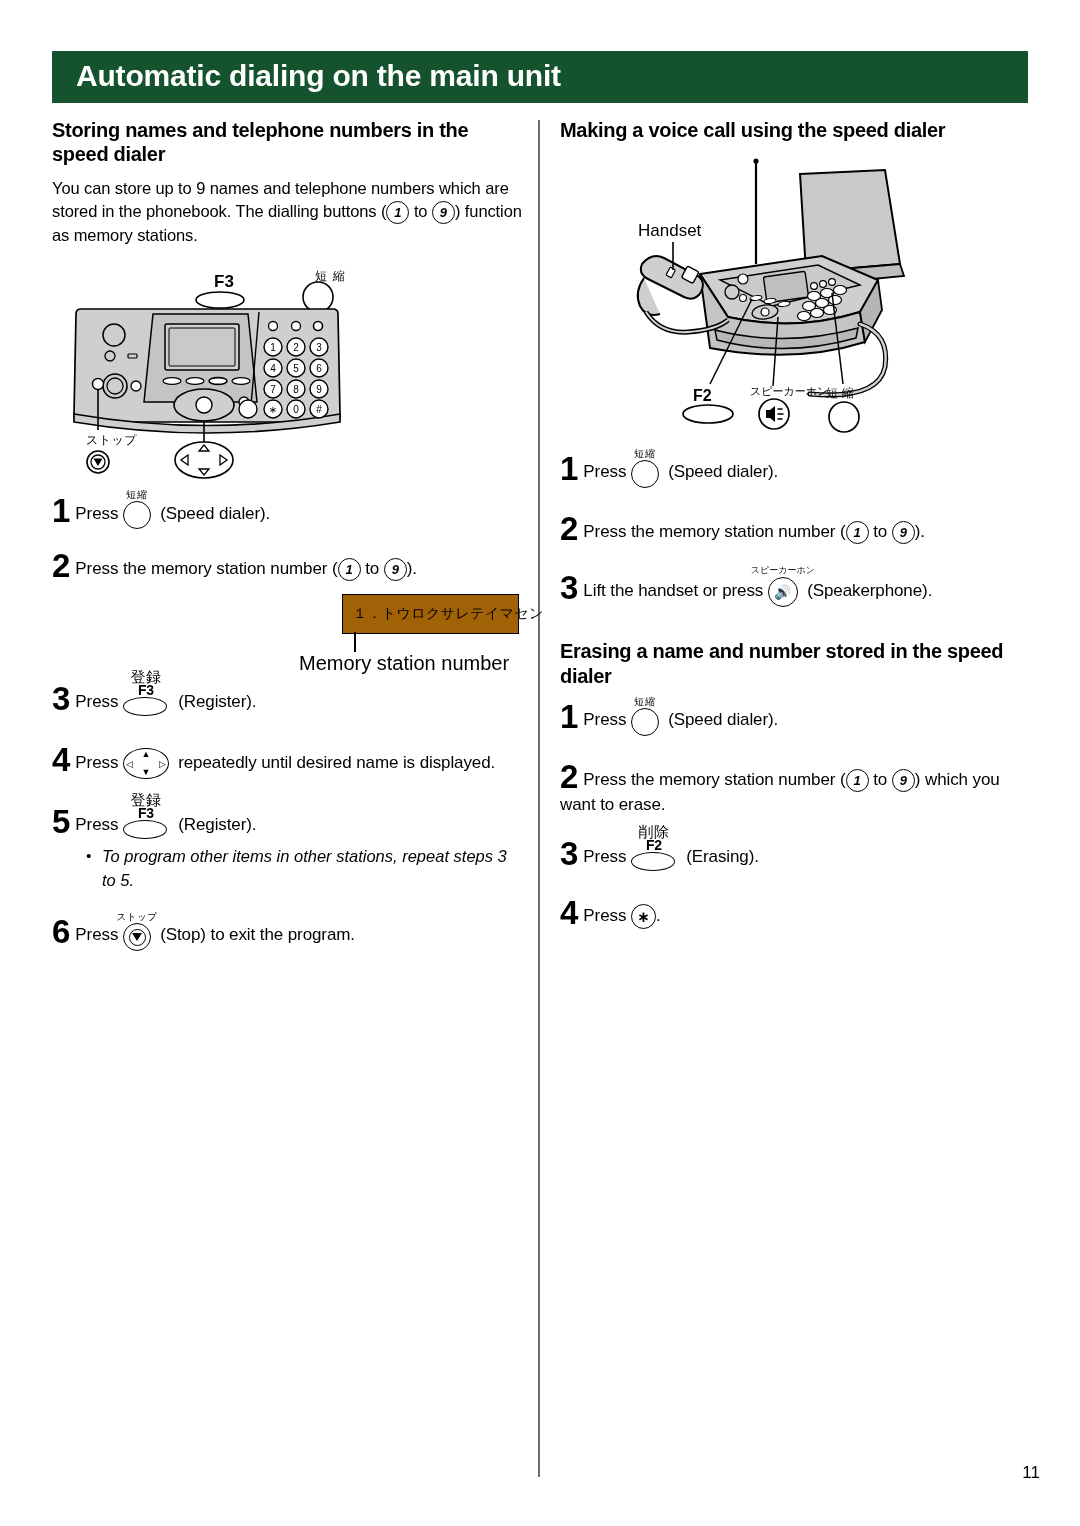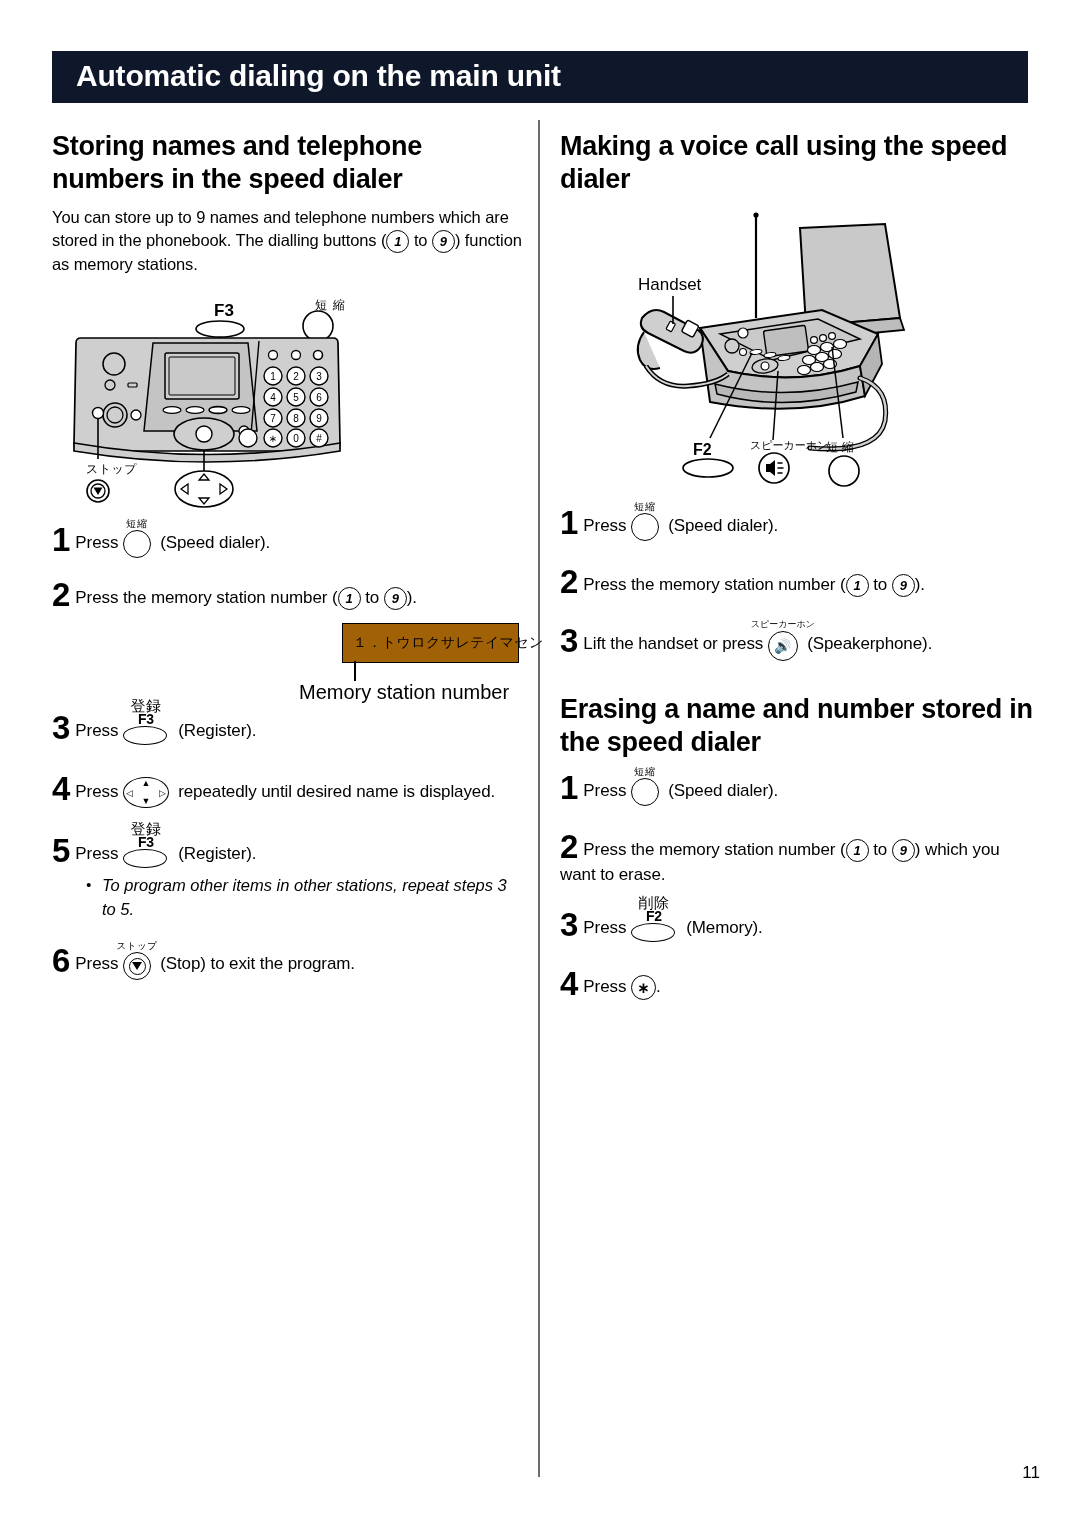--- a/index.html
+++ b/index.html
@@ -5,40 +5,40 @@
   html,body{margin:0;padding:0;background:#fff;}
   body{
     width:1080px;height:1526px;position:relative;overflow:hidden;
     font-family:"Liberation Sans","DejaVu Sans",sans-serif;color:#000;
   }
   .page{position:absolute;left:0;top:0;width:1080px;height:1526px;}
 
   
   .banner{
     position:absolute;left:52px;top:51px;width:976px;height:52px;
-    background:#0f172a;
+    background:#14532d;
   }
   .banner-title{
     position:absolute;left:24px;top:50%;transform:translateY(-52%);
     color:#ffffff;font-size:30px;font-weight:bold;letter-spacing:-0.2px;
     white-space:nowrap;
   }
 
   
   .divider{
     position:absolute;left:538px;top:120px;width:2px;height:1357px;
     background:#6d6d6d;
   }
 
   
   .col-left{position:absolute;left:52px;top:118px;width:470px;}
   .col-right{position:absolute;left:560px;top:118px;width:478px;}
 
   h2.sect{
-    margin:12px 0 10px 0;font-size:27px;font-weight:bold;line-height:1.22;
+    margin:0 0 10px 0;font-size:20px;font-weight:bold;line-height:1.22;
     letter-spacing:-0.3px;
   }
   p.body{
     margin:0;font-size:16.5px;line-height:1.42;letter-spacing:-0.1px;
   }
 
   
   .step{position:relative;display:block;margin-top:22px;}
   .step .num{
     font-size:33px;font-weight:bold;line-height:1;vertical-align:-3px;
@@ -404,21 +404,21 @@
 
     <div class="step" style="margin-top:12px;">
       <span class="num">1</span><span class="txt"><span>Press </span><span class="keywrap kd-wrap"><span class="jp">短縮</span><span class="k-round"></span></span>&nbsp; <span>(Speed dialer).</span></span>
     </div>
 
     <div class="step" style="margin-top:26px;">
       <span class="num">2</span><span class="txt"><span>Press the memory station number (</span><span class="k-dig"><i>1</i></span><span> to </span><span class="k-dig"><i>9</i></span><span>) which you want to erase.</span></span>
     </div>
 
     <div class="step" style="margin-top:20px;">
-      <span class="num">3</span><span class="txt"><span>Press </span><span class="keywrap kf-wrap"><span class="jp">削除</span><span class="fl">F2</span><span class="k-oval"></span></span>&nbsp; <span>(Memory).</span></span>
+      <span class="num">3</span><span class="txt"><span>Press </span><span class="keywrap kf-wrap"><span class="jp">削除</span><span class="fl">F2</span><span class="k-oval"></span></span>&nbsp; <span>(Erasing).</span></span>
     </div>
 
     <div class="step" style="margin-top:26px;">
       <span class="num">4</span><span class="txt"><span>Press </span><span class="k-star"><i>∗</i></span><span>.</span></span>
     </div>
 
   </div>
 
   <div class="pageno">11</div>
 

